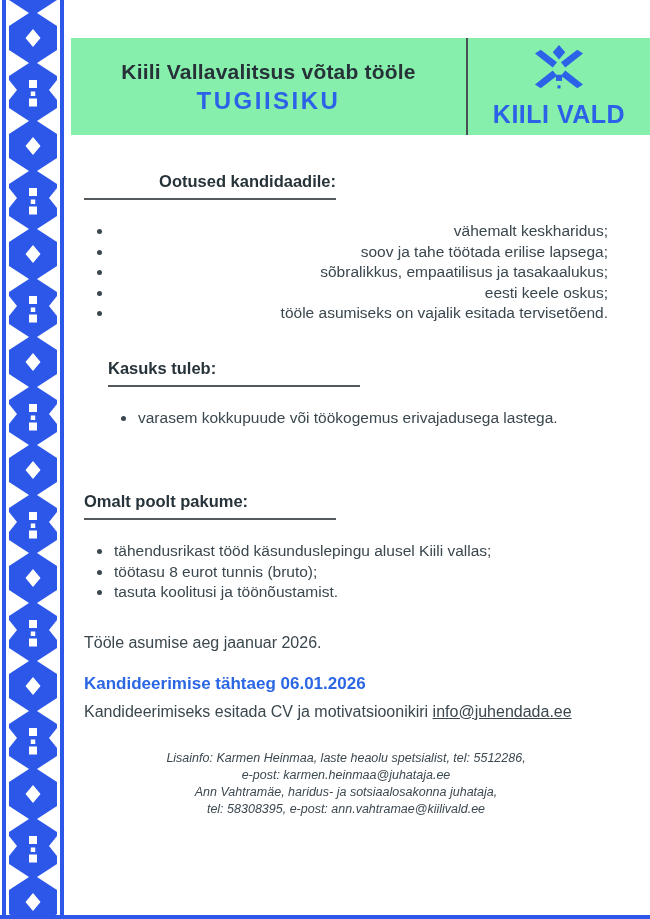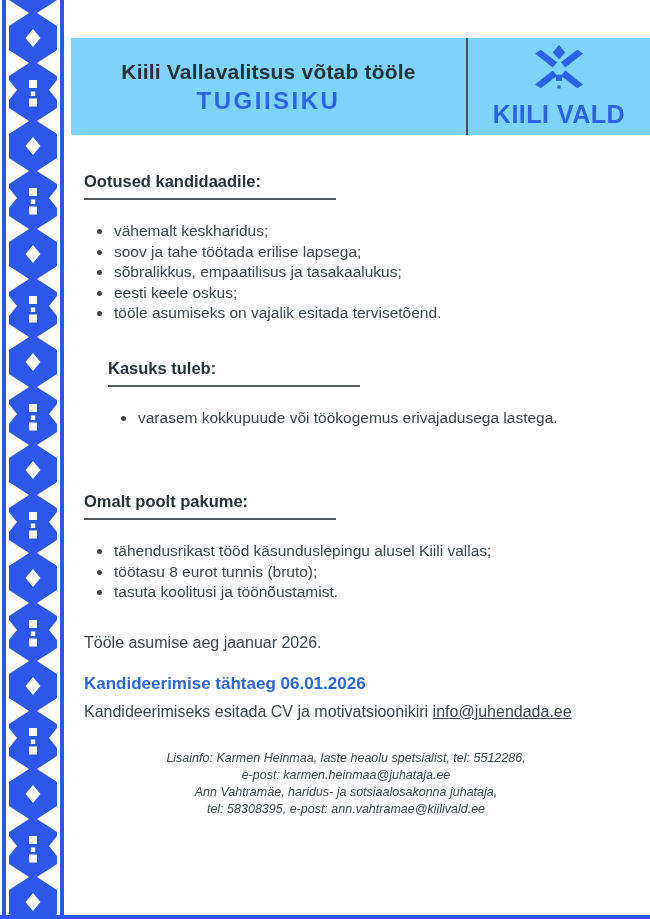--- a/index.html
+++ b/index.html
@@ -6,42 +6,42 @@
   .page{
     position:relative;width:650px;height:919px;background:#ffffff;overflow:hidden;
     font-family:"Liberation Sans","DejaVu Sans",sans-serif;color:#3a474e;
   }
   
   .band{position:absolute;left:0;top:0;width:66px;height:919px;}
   
   .bottom-strip{position:absolute;left:0;bottom:0;width:650px;height:4px;background:#2d57e8;}
   
   .header{
-    position:absolute;left:71px;top:38px;width:579px;height:97px;background:#7dd3fc;
+    position:absolute;left:71px;top:38px;width:579px;height:97px;background:#86efac;
     display:flex;align-items:stretch;
   }
   .header-left{
     width:395px;display:flex;flex-direction:column;justify-content:center;
     align-items:center;text-align:center;
   }
   .header-title{font-size:21px;font-weight:bold;color:#263238;letter-spacing:.2px;line-height:26px;}
   .header-position{font-size:24px;font-weight:bold;color:#2c62e8;letter-spacing:2.5px;margin-top:2px;}
   .header-divider{width:2px;background:#4a4f54;margin:0;}
   .header-right{
     flex:1;display:flex;flex-direction:column;align-items:center;justify-content:center;
   }
   .logo-text{font-size:25px;font-weight:800;color:#2c62e8;letter-spacing:.5px;margin-top:2px;}
   
   .content{position:absolute;left:84px;top:135px;width:524px;font-size:15.5px;}
   .intro{margin:50px 0 0 0;text-align:justify;line-height:21px;}
   .sec-head{
     font-size:16.5px;font-weight:bold;color:#27333a;width:252px;
     border-bottom:2px solid #53595d;padding-bottom:7px;margin:0;
   }
-  .sec1{margin-top:37px;}
+  .sec1{margin-top:37px;text-align:right;}
   .sec2{margin-top:35px;margin-left:24px;}
   .sec3{margin-top:64px;}
   ul.bullets{margin:21px 0 0 0;padding:0 0 0 29px;}
   ul.bullets li{line-height:20.5px;padding-left:1px;}
   .start-line{font-size:16px;margin:31px 0 0 0;}
   .deadline-line{font-size:17px;font-weight:bold;color:#2b66e4;margin:22px 0 0 0;}
   .apply-line{font-size:16px;margin:9px 0 0 0;}
   .apply-line a{color:inherit;text-decoration:underline;}
   .contact{
     margin-top:29px;text-align:center;font-style:italic;font-size:12.5px;

